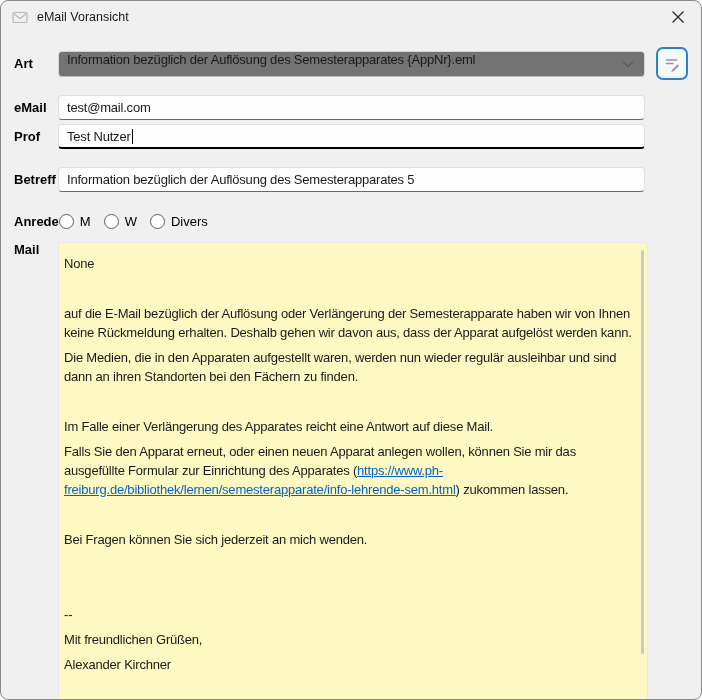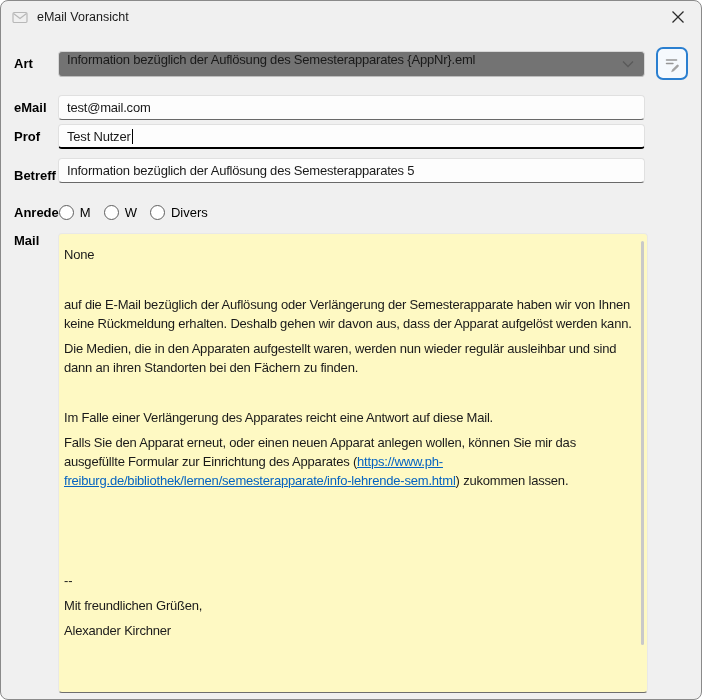--- a/index.html
+++ b/index.html
@@ -10,21 +10,21 @@
   }
   .titlebar { height:32px; display:flex; align-items:center; padding-left:11px; }
   .title-icon { display:flex; align-items:center; }
   .title-text { margin-left:9px; font-size:12.5px; color:#1a1a1a; }
   .close-btn { margin-left:auto; width:46px; height:32px; display:flex; align-items:center; justify-content:center; cursor:pointer; }
   .content { padding:0 13px; }
   .row { display:flex; align-items:center; }
   .row-art { margin-top:14px; }
   .row-email { margin-top:15px; }
   .row-prof { margin-top:4px; }
-  .row-betreff { margin-top:9px;align-items:flex-end; }
+  .row-betreff { margin-top:18px; }
   .row-anrede { margin-top:18px; height:22px; }
   .row-mail { margin-top:10px; align-items:flex-start; }
   .lbl { flex:0 0 44px; font-size:13px; color:#000; white-space:nowrap; overflow:visible;font-weight:bold; }
   .combo {
     flex:1; height:26px; background:#737373; border:1px solid #d6d6d6; border-bottom-color:#bdbdbd;
     border-radius:4px; display:flex; padding:0 8px; cursor:default;
   }
   .combo-text { flex:1; font-size:13px; letter-spacing:-0.2px; color:#1a1a1a; white-space:nowrap; overflow:hidden; }
   .combo-chevron { flex:0 0 auto; display:flex; align-items:center; padding-right:2px; }
   .edit-btn {
@@ -147,20 +147,21 @@
       <div class="mailbox">
         <div class="mail-body">
             <div class="mp">None</div>
             <div class="mspacer"></div>
             <div class="mp">auf die E-Mail bezüglich der Auflösung oder Verlängerung der Semesterapparate haben wir von Ihnen keine Rückmeldung erhalten. Deshalb gehen wir davon aus, dass der Apparat aufgelöst werden kann.</div>
             <div class="mp"> Die Medien, die in den Apparaten aufgestellt waren, werden nun wieder regulär ausleihbar und sind dann an ihren Standorten bei den Fächern zu finden.</div>
             <div class="mspacer"></div>
             <div class="mp">Im Falle einer Verlängerung des Apparates reicht eine Antwort auf diese Mail.</div>
             <div class="mp"><span>Falls Sie den Apparat erneut, oder einen neuen Apparat anlegen wollen, können Sie mir das ausgefüllte Formular zur Einrichtung des Apparates (</span><a href="#" class="mail-link">https://www.ph-freiburg.de/bibliothek/lernen/semesterapparate/info-lehrende-sem.html</a><span>) zukommen lassen.</span></div>
             <div class="mspacer"></div>
+            <div class="mp">Bei Fragen können Sie sich jederzeit an mich wenden.</div>
             <div class="mspacer"></div>
             <div class="mspacer"></div>
             <div class="mp">--</div>
             <div class="mp">Mit freundlichen Grüßen,</div>
             <div class="mp">Alexander Kirchner</div>
           </div>
         <div class="mail-scrollbar"></div>
       </div>
     </div>
 

